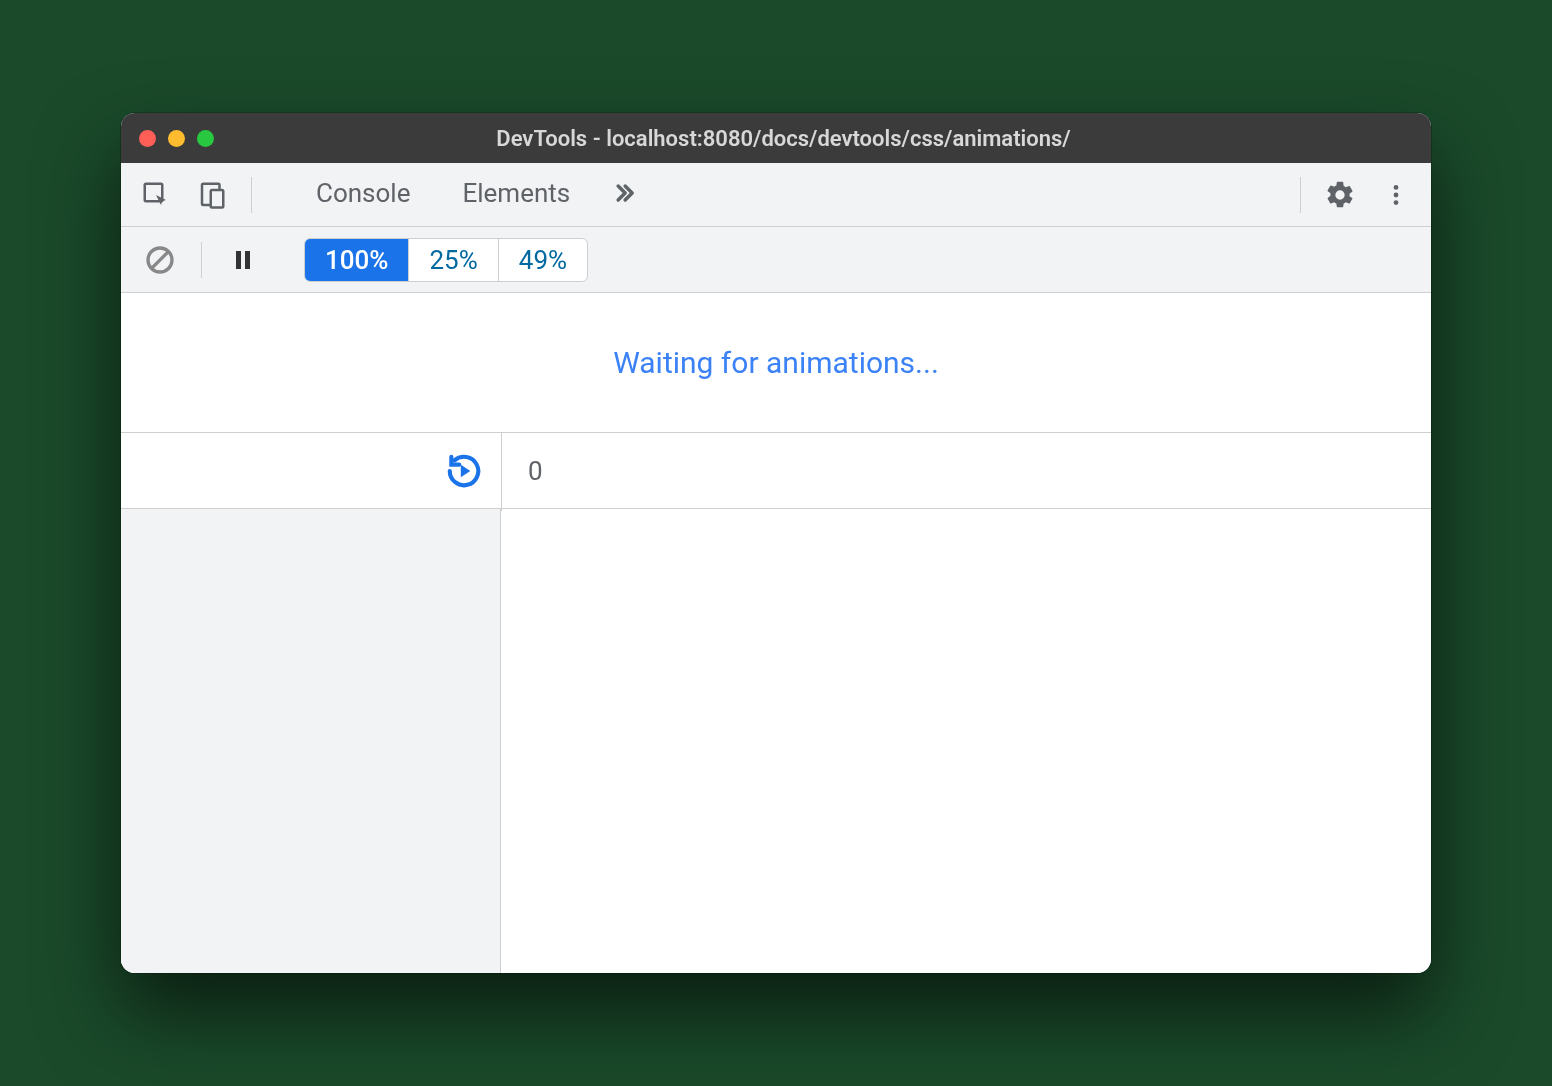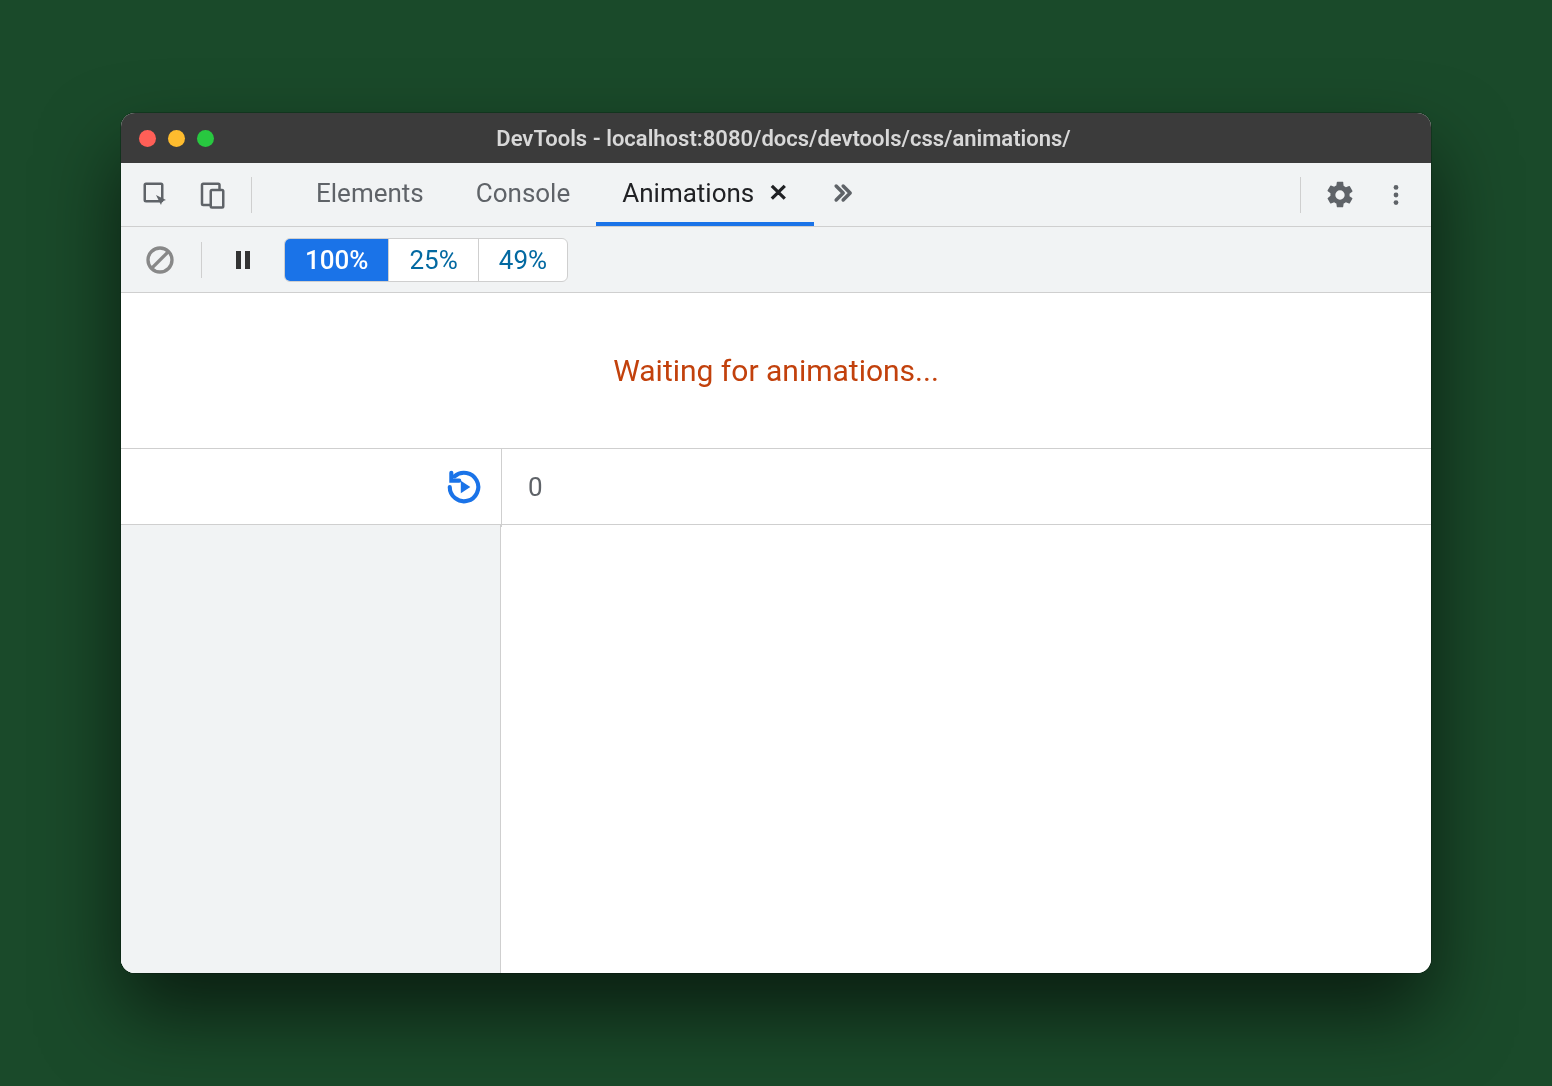--- a/index.html
+++ b/index.html
@@ -110,41 +110,42 @@
     padding: 0 22px;
     gap: 24px;
     flex-shrink:0;
   }
   .speed-toggle {
     display:flex;
     border:1px solid #cfcfcf;
     border-radius: 6px;
     overflow:hidden;
     background:#fff;
+    margin-left:20px;
   }
   .speed-toggle .seg {
     padding: 6px 20px;
     font-size: 26px;
     color:#0369a1;
     border-right:1px solid #cfcfcf;
     cursor:pointer;
   }
   .speed-toggle .seg:last-child{ border-right:none; }
   .speed-toggle .seg.active{
     background:#1a73e8;
     color:#fff;
     font-weight:500;
   }
   
   .waiting {
-    height: 156px;
+    height: 140px;
     display:flex;
     align-items:center;
     justify-content:center;
-    color:#c2410c;
+    color:#3b82f6;
     font-size: 30px;
     border-bottom:1px solid #cfcfcf;
     background:#fff;
     flex-shrink:0;
   }
   
   .timeline-header{
     height: 76px;
     border-bottom:1px solid #cfcfcf;
     display:flex;
@@ -205,28 +206,24 @@
         <svg width="30" height="30" viewBox="0 0 24 24" fill="none" stroke="currentColor" stroke-width="2">
           <rect x="4" y="3" width="14" height="17" rx="1"></rect>
           <rect x="11" y="8" width="10" height="14" rx="1" fill="#f1f3f4"></rect>
         </svg>
       </div>
       <div class="divider"></div>
     </div>
 
     <div class="tabs">
       <div class="tab">
+        <span>Console</span>
+      </div>
+      <div class="tab">
         <span>Elements</span>
-      </div>
-      <div class="tab">
-        <span>Console</span>
-      </div>
-      <div class="tab active">
-        <span>Animations</span>
-        <span class="close">✕</span>
       </div>
       <div class="tab" style="padding:0 14px">
         <span>
           <svg width="28" height="28" viewBox="0 0 24 24" fill="none" stroke="#5f6368" stroke-width="3" stroke-linecap="round" stroke-linejoin="round">
             <polyline points="7 6 13 12 7 18"></polyline>
             <polyline points="13 6 19 12 13 18"></polyline>
           </svg>
         </span>
       </div>
     </div>

